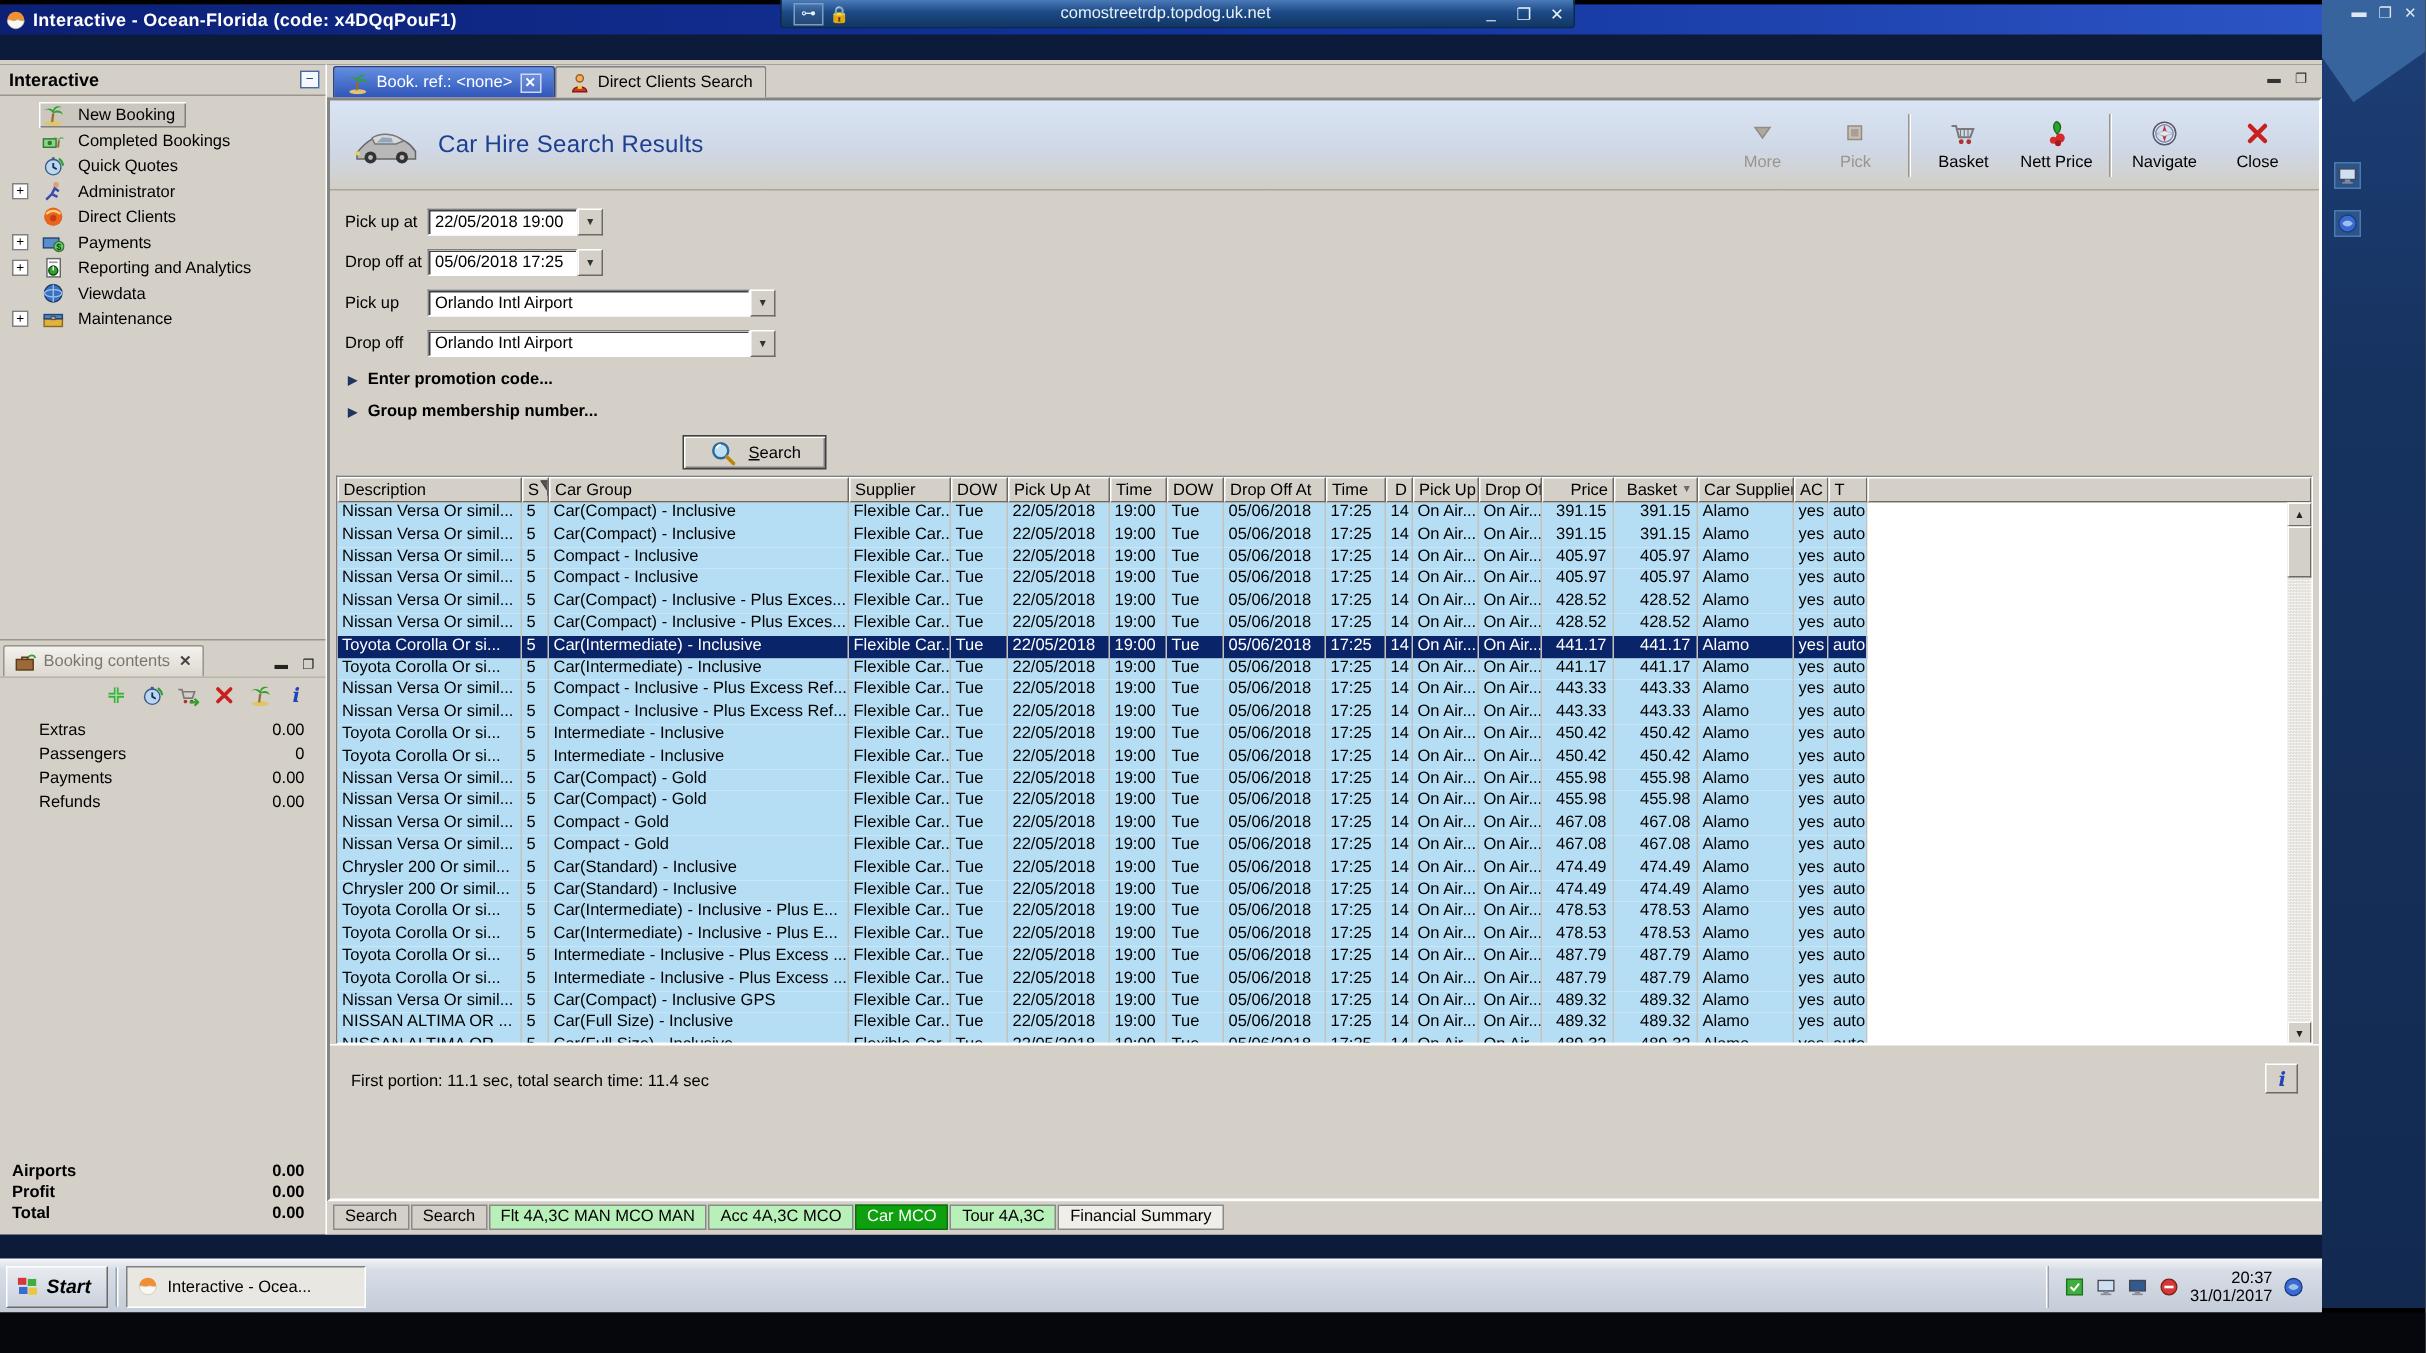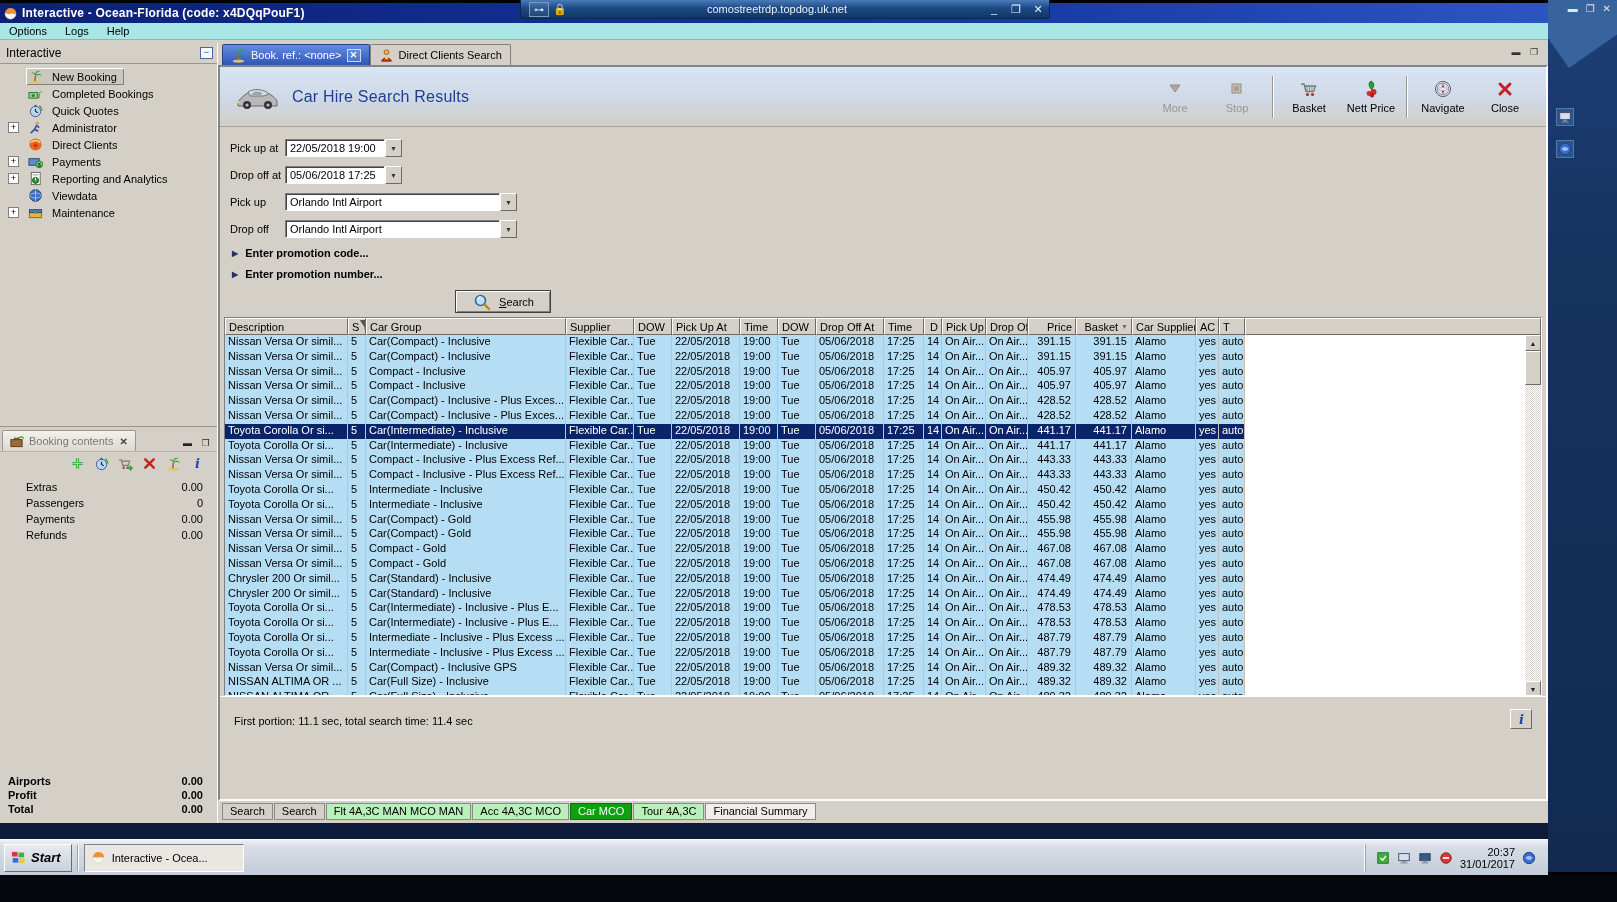--- a/index.html
+++ b/index.html
@@ -41,21 +41,21 @@
   .menubar .m-item { padding:1px 9px; font-size:11px; }
   .framestrip { position:absolute; left:0; top:37px; width:1548px; height:3px; background:#d4d0c8; }
 
   
   .appbody { position:absolute; left:0; top:40px; width:1548px; height:780px; background:#d4d0c8; display:flex; }
 
   
   .sidebar { width:218px; height:100%; display:flex; flex-direction:column; border-right:1px solid #fff; }
   .sb-head { height:21px; display:flex; align-items:center; justify-content:space-between; padding:0 4px 0 6px;
     border-bottom:1px solid #9a968e; }
-  .sb-title { font-weight:normal; font-size:12px; }
+  .sb-title { font-weight:bold; font-size:12px; }
   .collapse-btn { width:13px; height:12px; border:1px solid #4a6a9a; background:#f4f8ff; color:#24456e;
     font-size:9px; line-height:9px; text-align:center; }
   .tree { padding-top:4px; height:362px; }
   .tree-row { display:flex; align-items:center; height:17px; padding-left:8px; }
   .tree-plus { width:11px; height:11px; border:1px solid #808080; background:#fff; font-size:9px; line-height:9px;
     text-align:center; margin-right:7px; color:#000; }
   .tree-plus.none { visibility:hidden; }
   .tree-row .icon { margin-right:6px; }
   .tree-label { font-size:11px; padding:1px 3px; }
   .tree-row.selected .sel-wrap { background:#cbc7bf; box-shadow: inset 1px 1px 0 #fff, inset -1px -1px 0 #808080; }
@@ -202,25 +202,20 @@
     <div class="titlebar">
       <span class="icon i16">
           <svg viewBox="0 0 16 16">
             <path d="M2 8 C2 4 5.5 2 8 2 C12 2 14 5 14 8 Z" fill="#f09030"></path>
             <path d="M2 8 C4 7 6 9 8 8 C10 7 12 9 14 8 C14 11.5 11 14 8 14 C5 14 2 11.5 2 8" fill="#f8f8f0" stroke="#c0c0b0" stroke-width="0.5"></path>
           </svg>
         </span>
       <span class="t-text">Interactive - Ocean-Florida (code: x4DQqPouF1)</span>
     </div>
 
-    <div class="menubar" id="menubar">
-        <span class="m-item">Options</span>
-        <span class="m-item">Logs</span>
-        <span class="m-item">Help</span>
-      </div>
     <div class="framestrip"></div>
 
     <div class="appbody">
 
       <div class="sidebar">
         <div class="sb-head">
           <span class="sb-title">Interactive</span>
           <span class="collapse-btn">−</span>
         </div>
         <div class="tree" id="tree">
@@ -494,21 +489,21 @@
                   </span>
                   <span>More</span>
                 </div>
                 <div class="tool-btn disabled">
                   <span class="icon i20">
                     <svg viewBox="0 0 20 20">
                       <rect x="5" y="5" width="9" height="9" fill="#c8c0b4" stroke="#948c80"></rect>
                       <rect x="7" y="7" width="5" height="5" fill="#a8a096"></rect>
                     </svg>
                   </span>
-                  <span>Stop</span>
+                  <span>Pick</span>
                 </div>
                 <div class="tool-sep"></div>
                 <div class="tool-btn">
                   <span class="icon i20">
                     <svg viewBox="0 0 20 20">
                       <path d="M2 5 H5 L7 12.5 H14.5 L16.5 7 H6" fill="none" stroke="#7a7a7a" stroke-width="1.4"></path>
                       <path d="M8 7 V12 M10.5 7 V12 M13 7 V12" stroke="#7a7a7a" stroke-width="0.8"></path>
                       <circle cx="8.5" cy="15.5" r="1.6" fill="#b03030"></circle>
                       <circle cx="13.5" cy="15.5" r="1.6" fill="#b03030"></circle>
                     </svg>
@@ -577,21 +572,21 @@
                 <span class="val">Orlando Intl Airport</span>
                 <span class="drop-btn">▼</span>
               </div>
             </div>
             <div class="expander">
               <span class="exp-arrow">▶</span>
               <span>Enter promotion code...</span>
             </div>
             <div class="expander">
               <span class="exp-arrow">▶</span>
-              <span>Enter promotion number...</span>
+              <span>Group membership number...</span>
             </div>
             <div class="search-btn-row">
               <div class="search-btn">
                 <span class="icon i20">
                     <svg viewBox="0 0 20 20">
                       <circle cx="8.5" cy="8.5" r="5" fill="#bfe0f2" stroke="#2a6aa0" stroke-width="1.6"></circle>
                       <path d="M12.5 12.5 L17 17" stroke="#b8860b" stroke-width="2.4" stroke-linecap="round"></path>
                       <path d="M5.5 7 a4 4 0 0 1 3 -2.5" stroke="#fff" stroke-width="1.2" fill="none"></path>
                     </svg>
                   </span>

